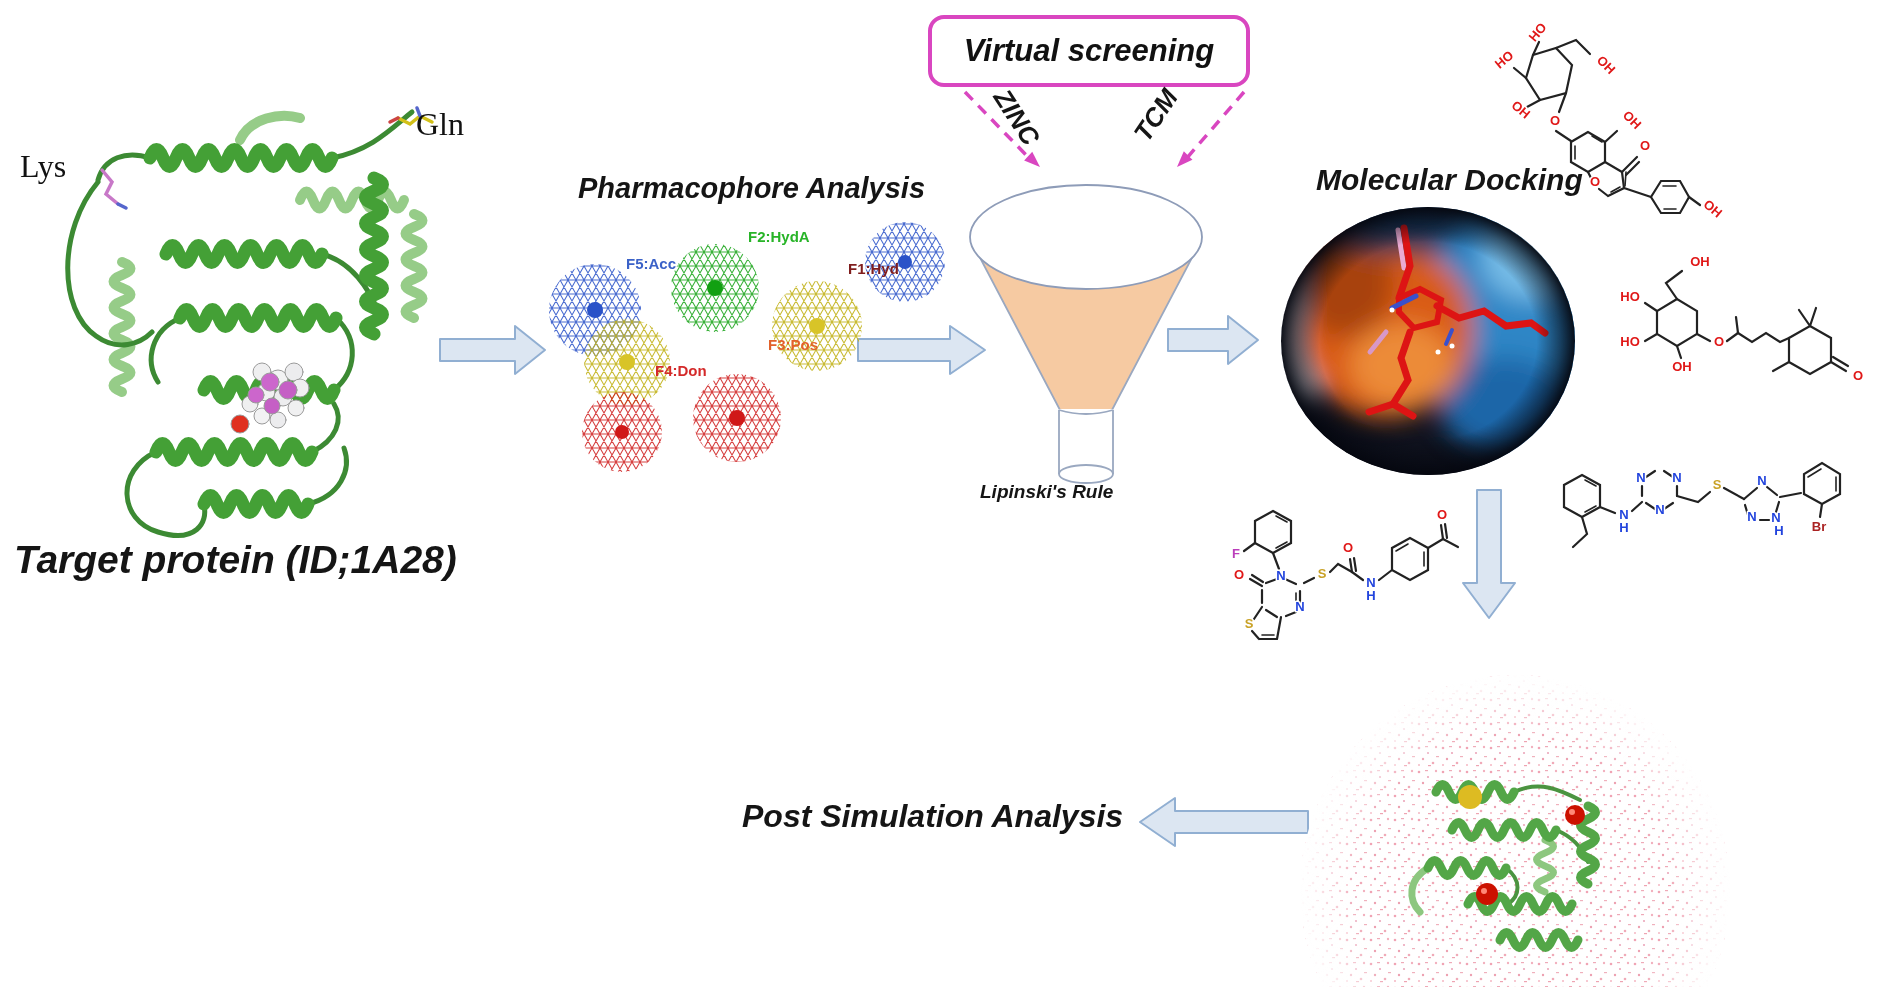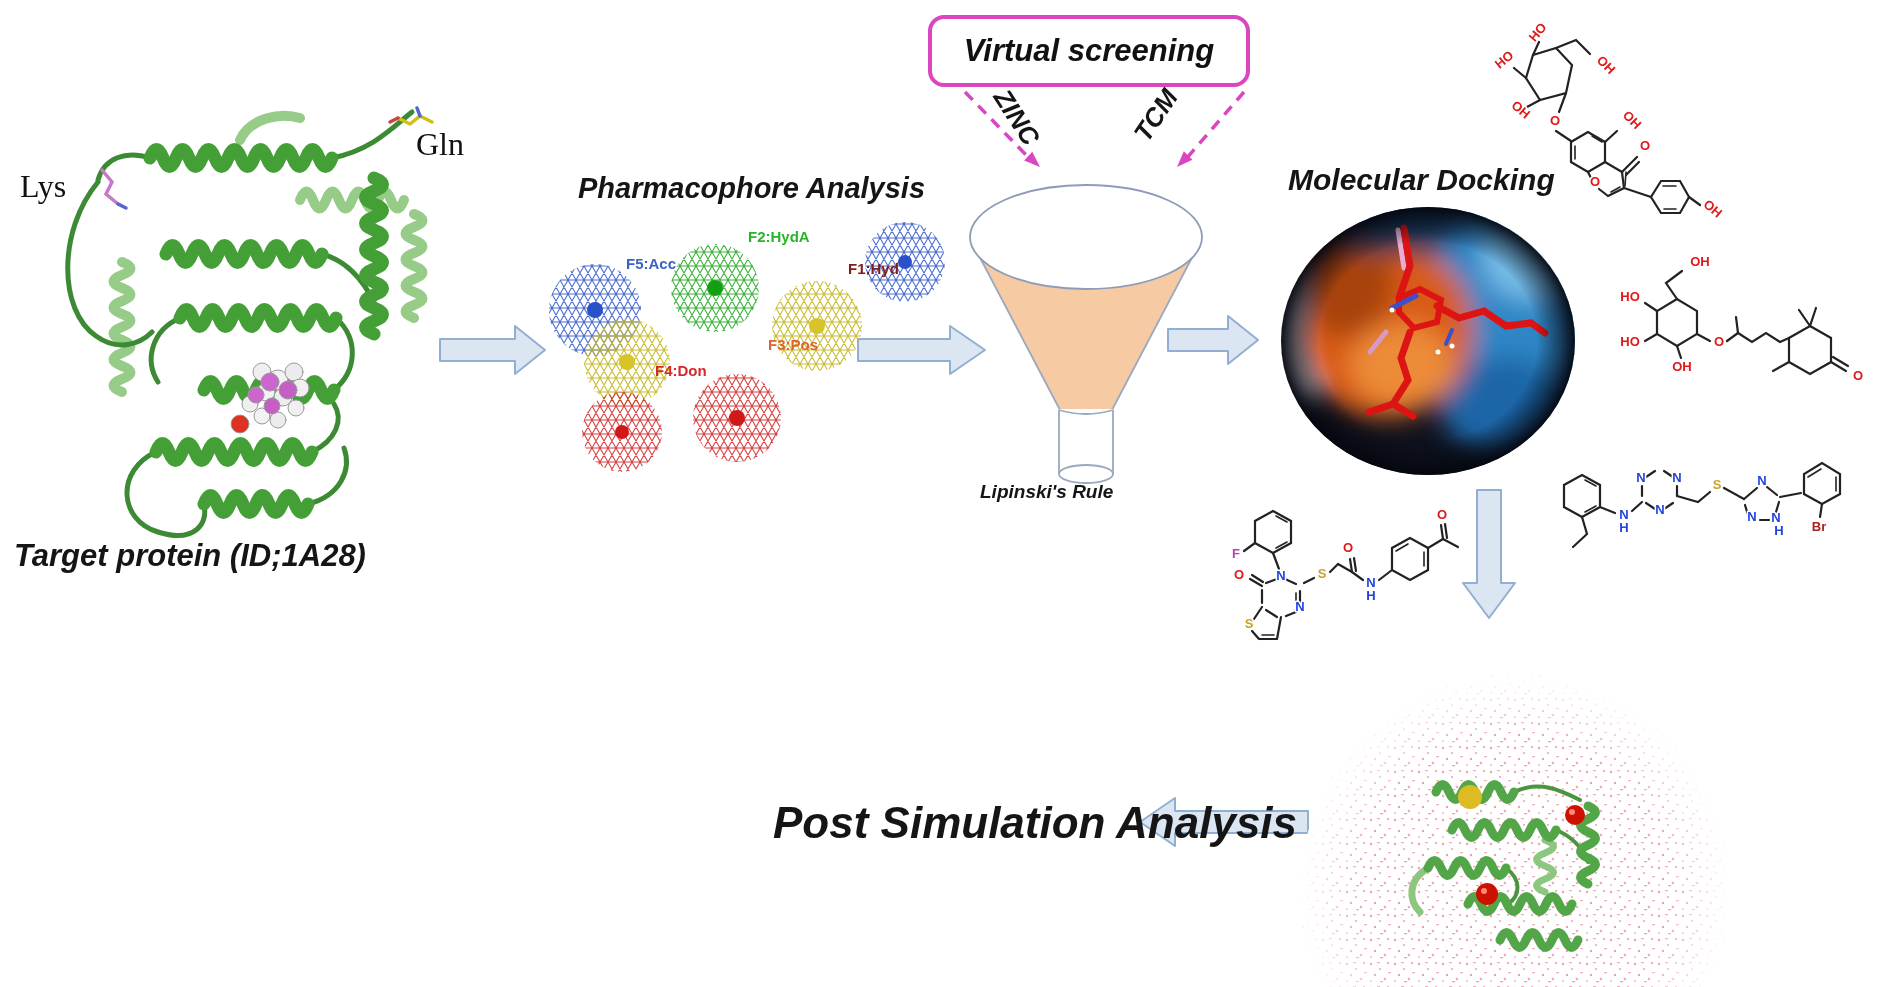--- a/index.html
+++ b/index.html
@@ -1,30 +1,30 @@
 <!DOCTYPE html>
 <html><head>
 <meta charset="utf-8">
 <style>
   html,body{margin:0;padding:0;background:#fff;}
   #canvas{position:relative;width:1877px;height:987px;background:#fff;overflow:hidden;
           font-family:"Liberation Sans",sans-serif;}
   #art{position:absolute;left:0;top:0;}
   .lbl{position:absolute;font-weight:700;font-style:italic;color:#151515;white-space:nowrap;}
-  .t-caption{left:14px;top:538px;font-size:31px;}
+  .t-caption{left:14px;top:538px;font-size:39px;}
   .t-pharm{left:578px;top:172px;font-size:29px;}
-  .t-dock{left:1288px;top:163px;font-size:30px;}
+  .t-dock{left:1316px;top:163px;font-size:30px;}
   .t-lip{left:980px;top:481px;font-size:19px;}
-  .t-post{left:773px;top:798px;font-size:44px;}
+  .t-post{left:742px;top:798px;font-size:32px;}
   .t-zinc{left:986px;top:102px;font-size:26px;transform:rotate(57deg);transform-origin:center;}
   .t-tcm{left:1128px;top:100px;font-size:26px;transform:rotate(-56deg);transform-origin:center;}
   .vbox{position:absolute;left:928px;top:15px;width:314px;height:64px;border:4px solid #d946c0;
         border-radius:16px;background:#fff;display:flex;align-items:center;justify-content:center;}
   .vbox .lbl-in{font-weight:700;font-style:italic;font-size:31px;color:#111;}
-  .res{position:absolute;font-family:"Liberation Serif",serif;font-size:32px;color:#111;white-space:nowrap;margin-top:20px;}
+  .res{position:absolute;font-family:"Liberation Serif",serif;font-size:32px;color:#111;white-space:nowrap;}
   .res-lys{left:20px;top:148px;}
   .res-gln{left:416px;top:106px;}
   .feat{position:absolute;font-weight:700;font-size:15px;white-space:nowrap;}
   .f5{left:626px;top:255px;color:#3b62c8;}
   .f2{left:748px;top:228px;color:#28b428;}
   .f1{left:848px;top:260px;color:#7f1d1d;}
   .f3{left:768px;top:336px;color:#e2622b;}
   .f4{left:644px;top:362px;color:#d42a2a;padding-left:11px;}
   .atom{font:700 13px "Liberation Sans",sans-serif;text-anchor:middle;
         paint-order:stroke;stroke:#fff;stroke-width:3px;stroke-linejoin:round;}

